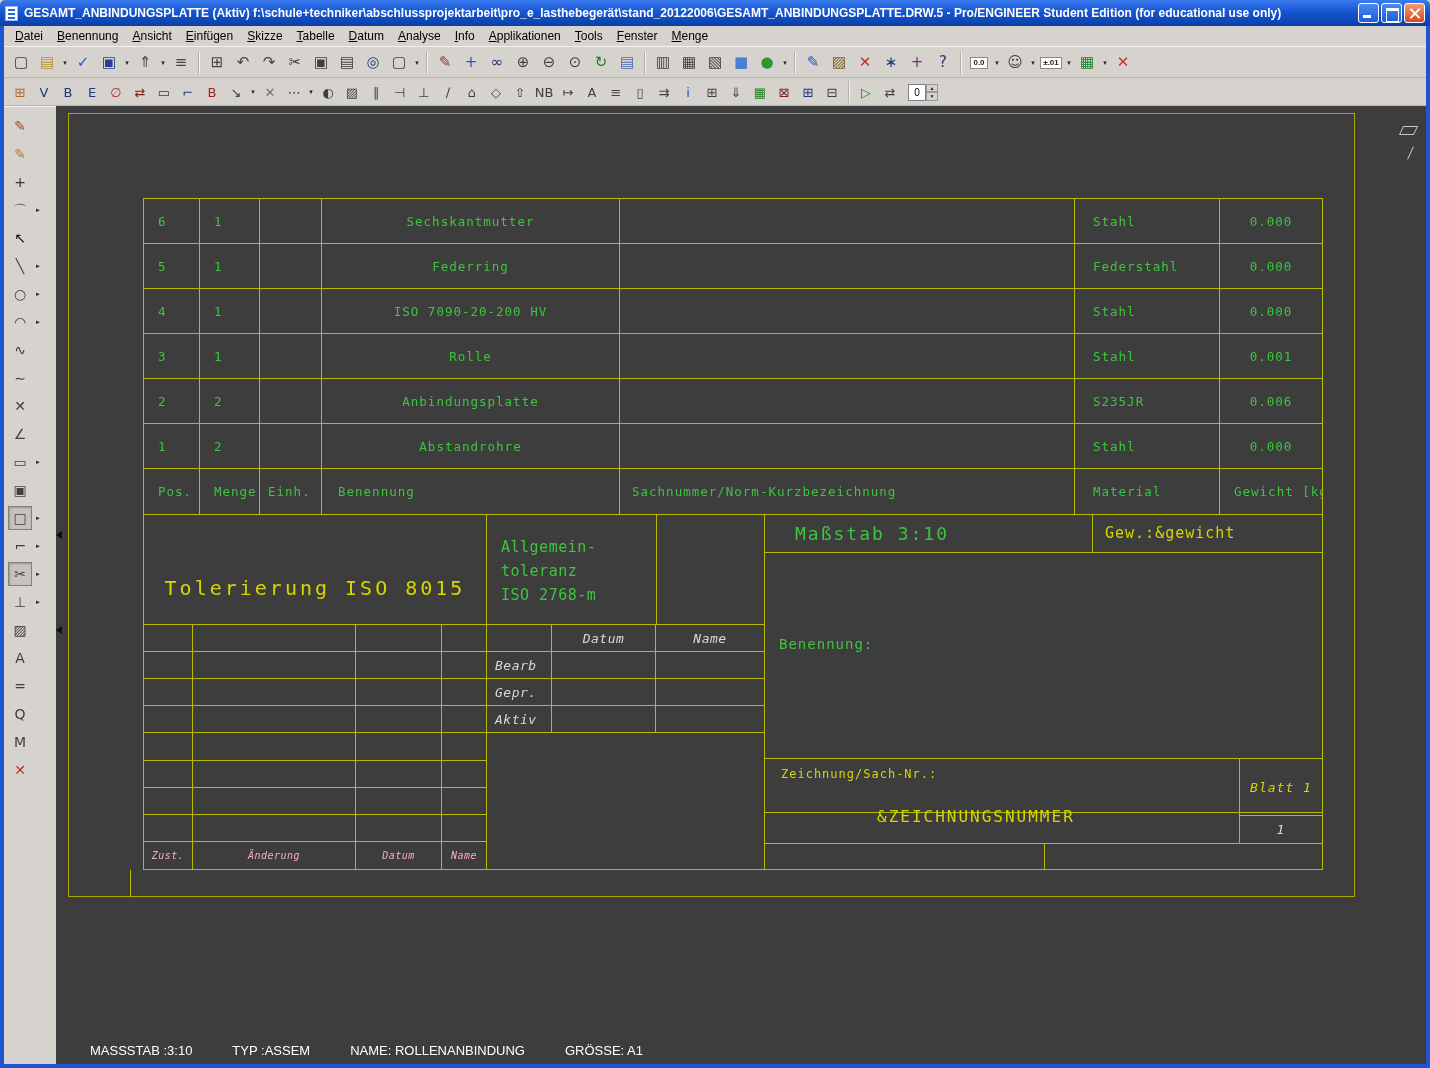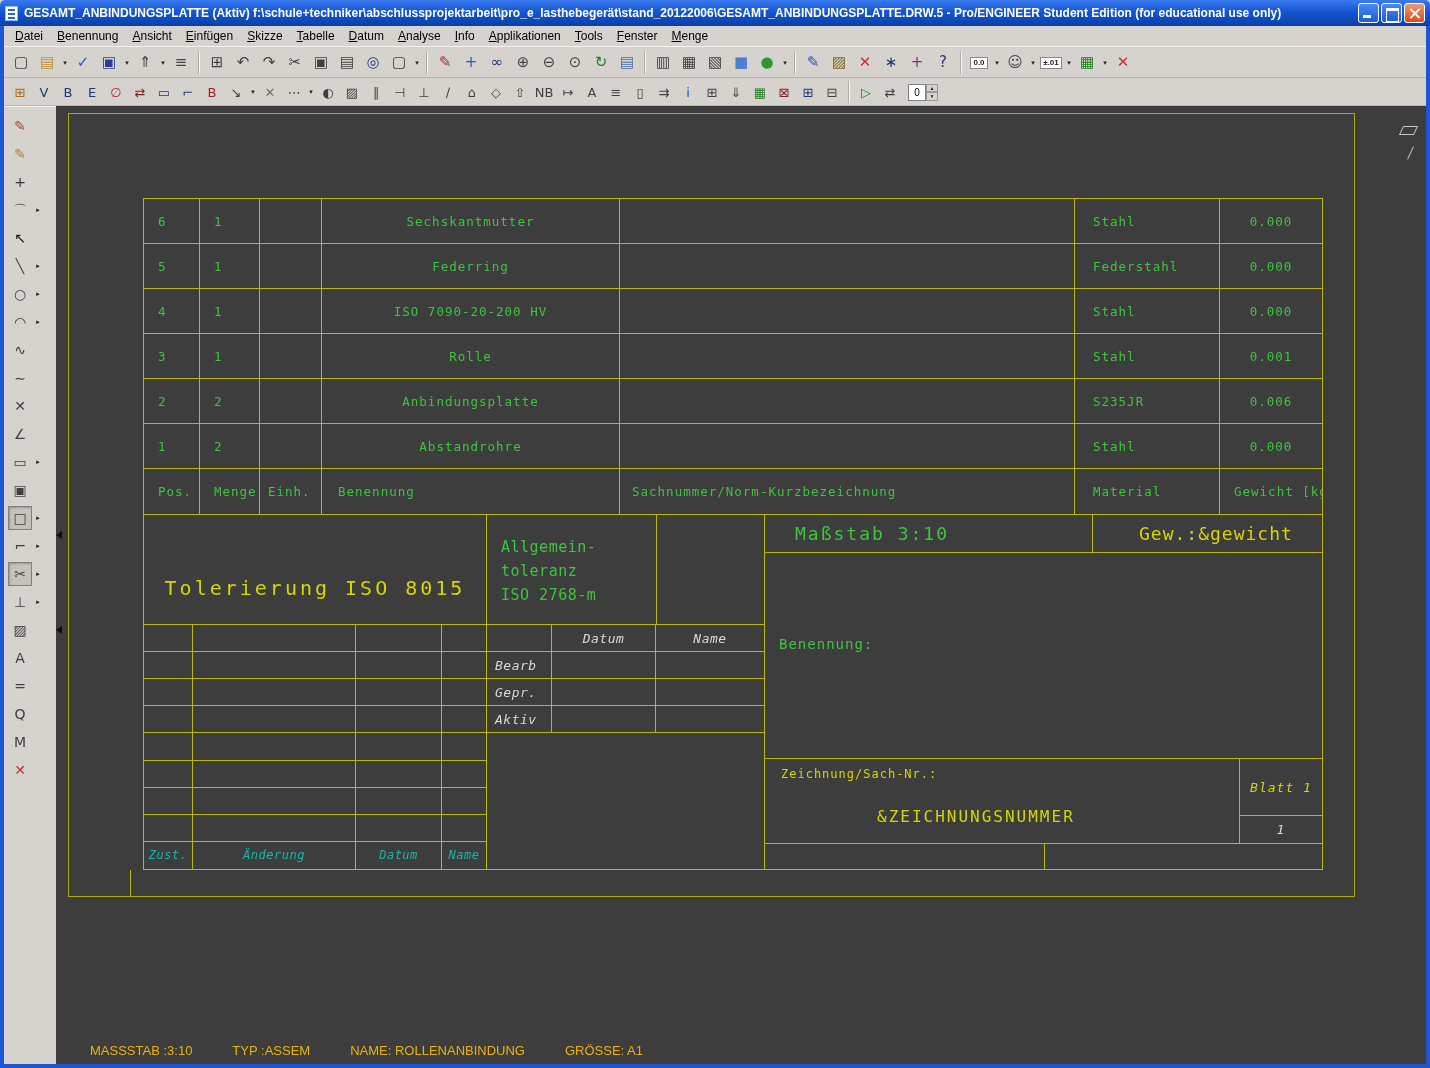--- a/index.html
+++ b/index.html
@@ -77,45 +77,45 @@
   .c-gewicht{justify-content:center}
   .hdr.c-benennung{justify-content:flex-start;padding-left:16px}
   .hdr.c-gewicht{justify-content:flex-start;padding-left:14px}
 
   .tbx{position:absolute;border:1px solid #b9b900}
   .a1{left:87px;top:408px;width:344px;height:111px;text-align:center;padding-top:61px;
       font-size:20px;letter-spacing:3px}
   .a2{left:430px;top:408px;width:171px;height:111px;padding:20px 0 0 14px;font-size:15px;line-height:24px;letter-spacing:.5px}
   .a3{left:600px;top:408px;width:109px;height:111px}
   .a4{left:708px;top:408px;width:329px;height:39px;line-height:37px;padding-left:30px;font-size:18px;letter-spacing:2px}
-  .a5{left:1036px;top:408px;width:231px;height:39px;line-height:37px;padding-left:46px;font-size:18px}
-  .bben{left:708px;top:446px;width:559px;height:207px;padding:80px 0 0 14px;font-size:14px;line-height:22px}
+  .a5{left:1036px;top:408px;width:231px;height:39px;line-height:37px;padding-left:12px;font-size:15px}
+  .bben{left:708px;top:446px;width:559px;height:261px;padding:80px 0 0 14px;font-size:14px;line-height:22px}
   .czei{left:708px;top:652px;width:559px;height:86px}
   .zlabel{position:absolute;left:16px;top:8px;font-size:12px}
   .zvalue{position:absolute;left:112px;top:48px;font-size:16px;letter-spacing:2px}
   .blatt-top{position:absolute;right:0;top:0;width:83px;height:57px;border-left:1px solid #b9b900;border-bottom:1px solid #b9b900;
       display:flex;align-items:center;justify-content:center;font-size:13px;font-style:italic}
   .blatt-bot{position:absolute;right:0;top:57px;width:83px;height:27px;border-left:1px solid #b9b900;
       display:flex;align-items:center;justify-content:center;font-size:13px}
   .dstrip{left:708px;top:737px;width:559px;height:27px}
   .d-div{position:absolute;left:279px;top:0;bottom:0;width:0;border-left:1px solid #b9b900}
   .rev{left:87px;top:518px;width:344px;height:246px;display:grid;grid-template-columns:49px 163px 86px 44px;grid-template-rows:repeat(9,1fr)}
   .rcell{border-right:1px solid #b9b900;border-bottom:1px solid #b9b900;display:flex;align-items:center;justify-content:center;
-      font-family:"DejaVu Sans Mono",monospace;font-size:12px;font-style:italic;color:#14b8a6;letter-spacing:.5px}
+      font-family:"DejaVu Sans Mono",monospace;font-size:10px;font-style:italic;color:#f9a8d4;letter-spacing:.5px}
   .rcell:nth-child(4n){border-right:none}
   .rcell:nth-child(n+33){border-bottom:none}
   .mid{left:430px;top:518px;width:279px;height:246px}
   .mid-grid{display:grid;grid-template-columns:65px 104px 108px;grid-auto-rows:27px}
   .mcell{border-right:1px solid #b9b900;border-bottom:1px solid #b9b900;display:flex;align-items:center;
       font-family:"DejaVu Sans Mono",monospace;font-size:13px;font-style:italic;color:#d9d9d9;letter-spacing:.5px}
   .mcell:nth-child(3n){border-right:none}
   .mcell.mlabel{padding-left:8px}
   .mcell.mcenter{justify-content:center}
 
-  .status{position:absolute;left:34px;bottom:6px;display:flex;gap:40px;color:#eab308;font-size:13px}
+  .status{position:absolute;left:34px;bottom:6px;display:flex;gap:40px;color:#ffffff;font-size:13px}
   .corner-a{position:absolute;right:10px;top:20px;width:15px;height:9px;border:1px solid #c8c8c8;transform:skewX(-25deg)}
   .corner-b{position:absolute;right:15px;top:40px;width:1px;height:14px;background:#c8c8c8;transform:rotate(25deg)}
   .sash{position:absolute;left:0;width:0;height:0;border-top:4px solid transparent;border-bottom:4px solid transparent;border-right:6px solid #0e0e0e}
 </style>
 </head>
 <body>
 
 <div class="window">
 
   <div class="titlebar">

